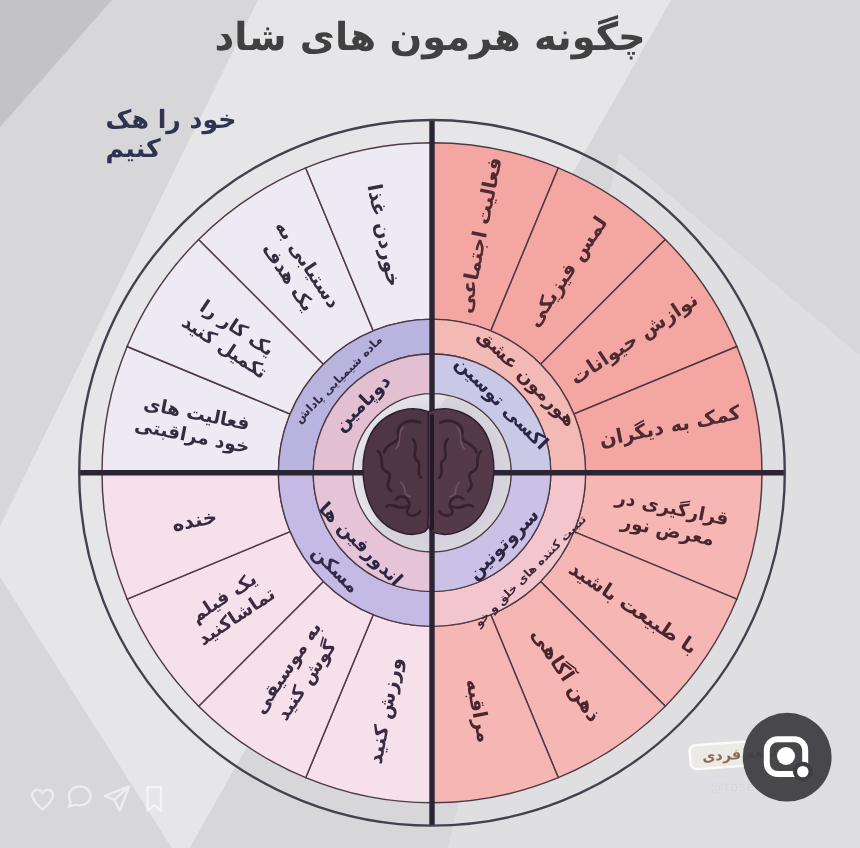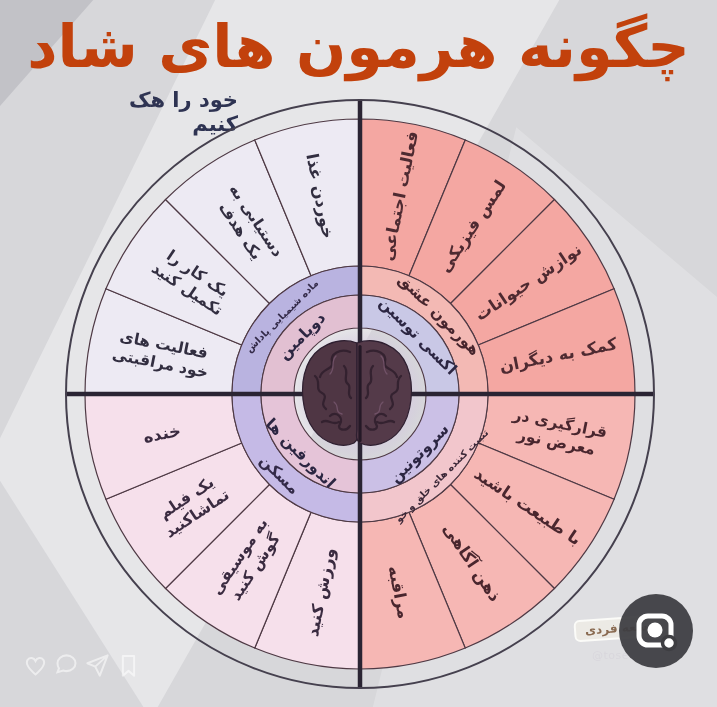--- a/index.html
+++ b/index.html
@@ -10,25 +10,25 @@
   }
   .facet{position:absolute;inset:0;pointer-events:none;}
   .facet1{background:#c2c2c7;clip-path:polygon(0 0,13% 0,0 15%);}
   .facet2{background:rgba(255,255,255,.38);clip-path:polygon(30% 0,78% 0,22% 100%,0 100%,0 62%);}
   .facet3{background:rgba(255,255,255,.22);clip-path:polygon(72% 18%,100% 42%,100% 100%,52% 100%);}
   .facet4{background:rgba(110,110,120,.12);clip-path:polygon(0 68%,20% 100%,0 100%);}
 
   .title-main{
     position:absolute;top:12px;left:0;width:100%;
     text-align:center;direction:rtl;
-    font-size:59px;font-weight:800;color:#c2410c;letter-spacing:-1px;
+    font-size:32px;font-weight:800;color:#404040;letter-spacing:-1px;
   }
   .title-sub{
     position:absolute;top:88px;left:88px;width:150px;
-    text-align:right;direction:rtl;
+    text-align:left;direction:rtl;
     font-size:21px;font-weight:800;color:#2e3352;
   }
   #wheel{position:absolute;left:0;top:0;}
 
   .social-row{position:absolute;left:22px;top:652px;display:flex;gap:4px;}
   .social-row svg{display:block;}
 
   .watermark-tag{
     position:absolute;left:574px;top:617px;z-index:5;
     transform:rotate(-4deg);

